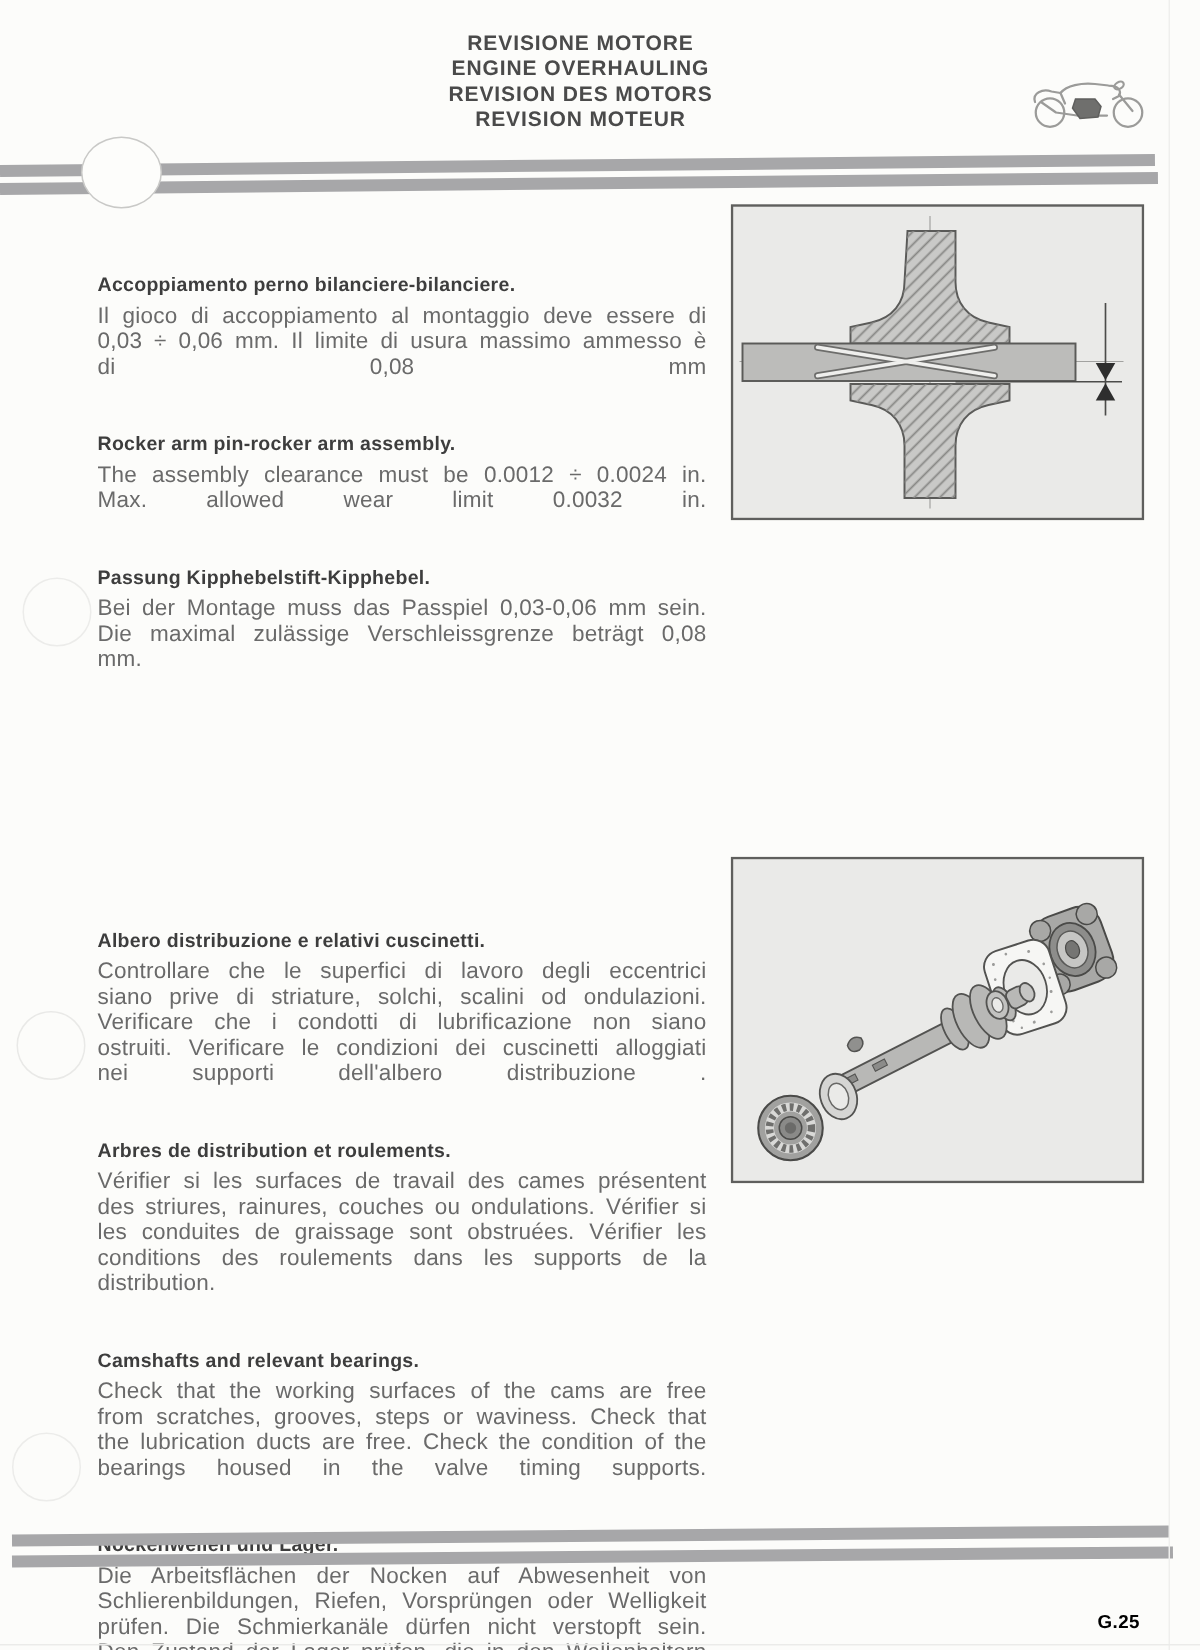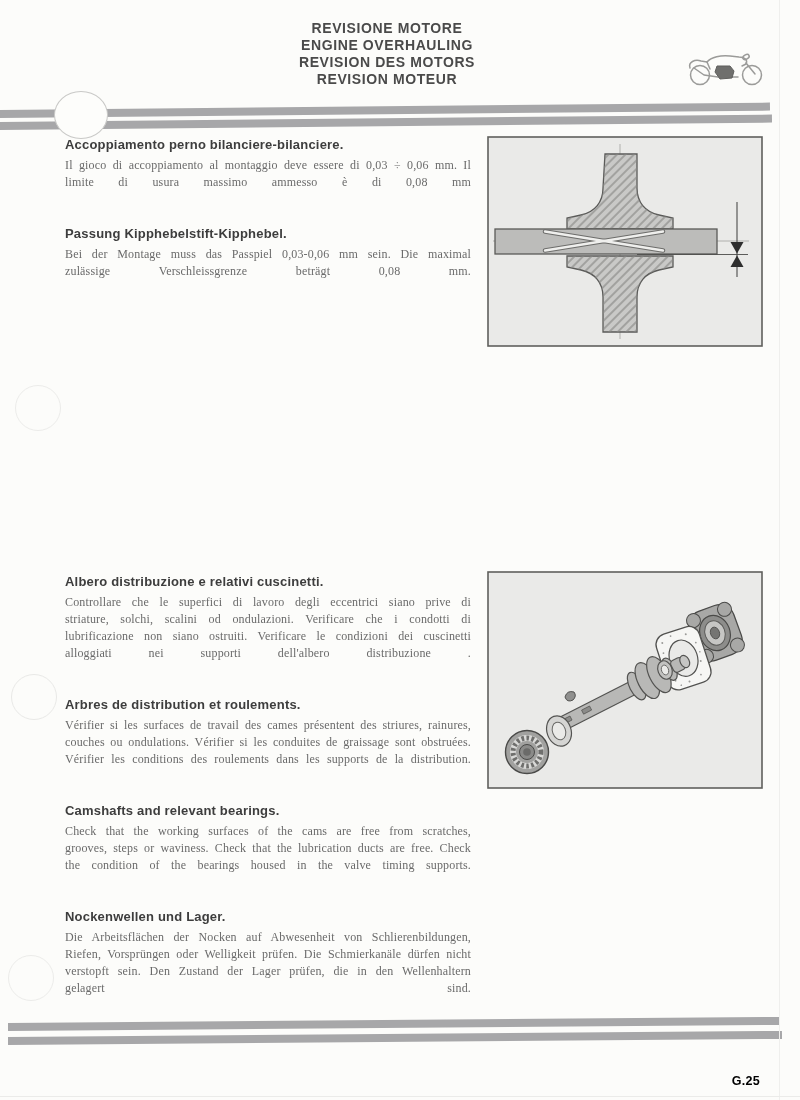--- a/index.html
+++ b/index.html
@@ -23,32 +23,32 @@
   .bar.top2{top:122px;left:0;width:772px;transform:rotate(-0.55deg);}
   .bar.bot1{top:1023px;left:8px;width:772px;transform:rotate(-0.45deg);}
   .bar.bot2{top:1037px;left:8px;width:774px;transform:rotate(-0.45deg);}
   
   .hole{position:absolute;border-radius:50%;background:#fdfdfb;}
   .hole.h1{left:54px;top:91px;width:52px;height:46px;border:1px solid #c9c9c7;z-index:5;}
   .hole.h2{left:15px;top:385px;width:44px;height:44px;border:1px solid #ececea;background:transparent;}
   .hole.h3{left:11px;top:674px;width:44px;height:44px;border:1px solid #e9e9e7;background:transparent;}
   .hole.h4{left:8px;top:955px;width:44px;height:44px;border:1px solid #ececea;background:transparent;}
   
-  .text-col{position:absolute;width:406px;left:65px;}
+  .text-col{position:absolute;width:406px;left:65px;margin-top:45px;}
   .text-col.top{top:136px;}
   .text-col.bottom{top:573px;}
   .sec{margin-bottom:17px;}
   .sec h3{
     margin:0 0 4px 0;
     font-size:13px;line-height:17px;font-weight:700;color:#3d3d3d;letter-spacing:.2px;
   }
   .sec p{
     margin:0;
-    font-size:12px;line-height:17px;color:#6a6a6a;
-    text-align:justify;letter-spacing:.15px;word-spacing:2.5px;font-family:Liberation Serif, serif;
+    font-size:15px;line-height:17px;color:#6a6a6a;
+    text-align:justify;letter-spacing:.15px;word-spacing:2.5px;
   }
   .sec p::after{content:"";display:inline-block;width:100%;}
   
   .fig{position:absolute;left:487px;}
   .fig.f1{top:136px;width:276px;height:211px;}
   .fig.f2{top:571px;width:276px;height:218px;}
   .fig svg{display:block;width:100%;height:100%;}
   
   .page-number{
     position:absolute;top:1056px;right:40px;
@@ -86,20 +86,24 @@
 <div class="bar top2"></div>
 <div class="hole h1"></div>
 <div class="hole h2"></div>
 <div class="hole h3"></div>
 <div class="hole h4"></div>
 
 <div class="text-col top">
   <div class="sec">
     <h3>Accoppiamento perno bilanciere-bilanciere.</h3>
     <p>Il gioco di accoppiamento al montaggio deve essere di 0,03 ÷ 0,06 mm. Il limite di usura massimo ammesso è di 0,08 mm</p>
+  </div>
+  <div class="sec">
+    <h3>Rocker arm pin-rocker arm assembly.</h3>
+    <p>The assembly clearance must be 0.0012 ÷ 0.0024 in. Max. allowed wear limit 0.0032 in.</p>
   </div>
   <div class="sec">
     <h3>Passung Kipphebelstift-Kipphebel.</h3>
     <p>Bei der Montage muss das Passpiel 0,03-0,06 mm sein. Die maximal zulässige Verschleissgrenze beträgt 0,08 mm.</p>
   </div>
 </div>
 
 <div class="fig f1">
   <svg viewBox="0 0 276 211">
     <defs>

